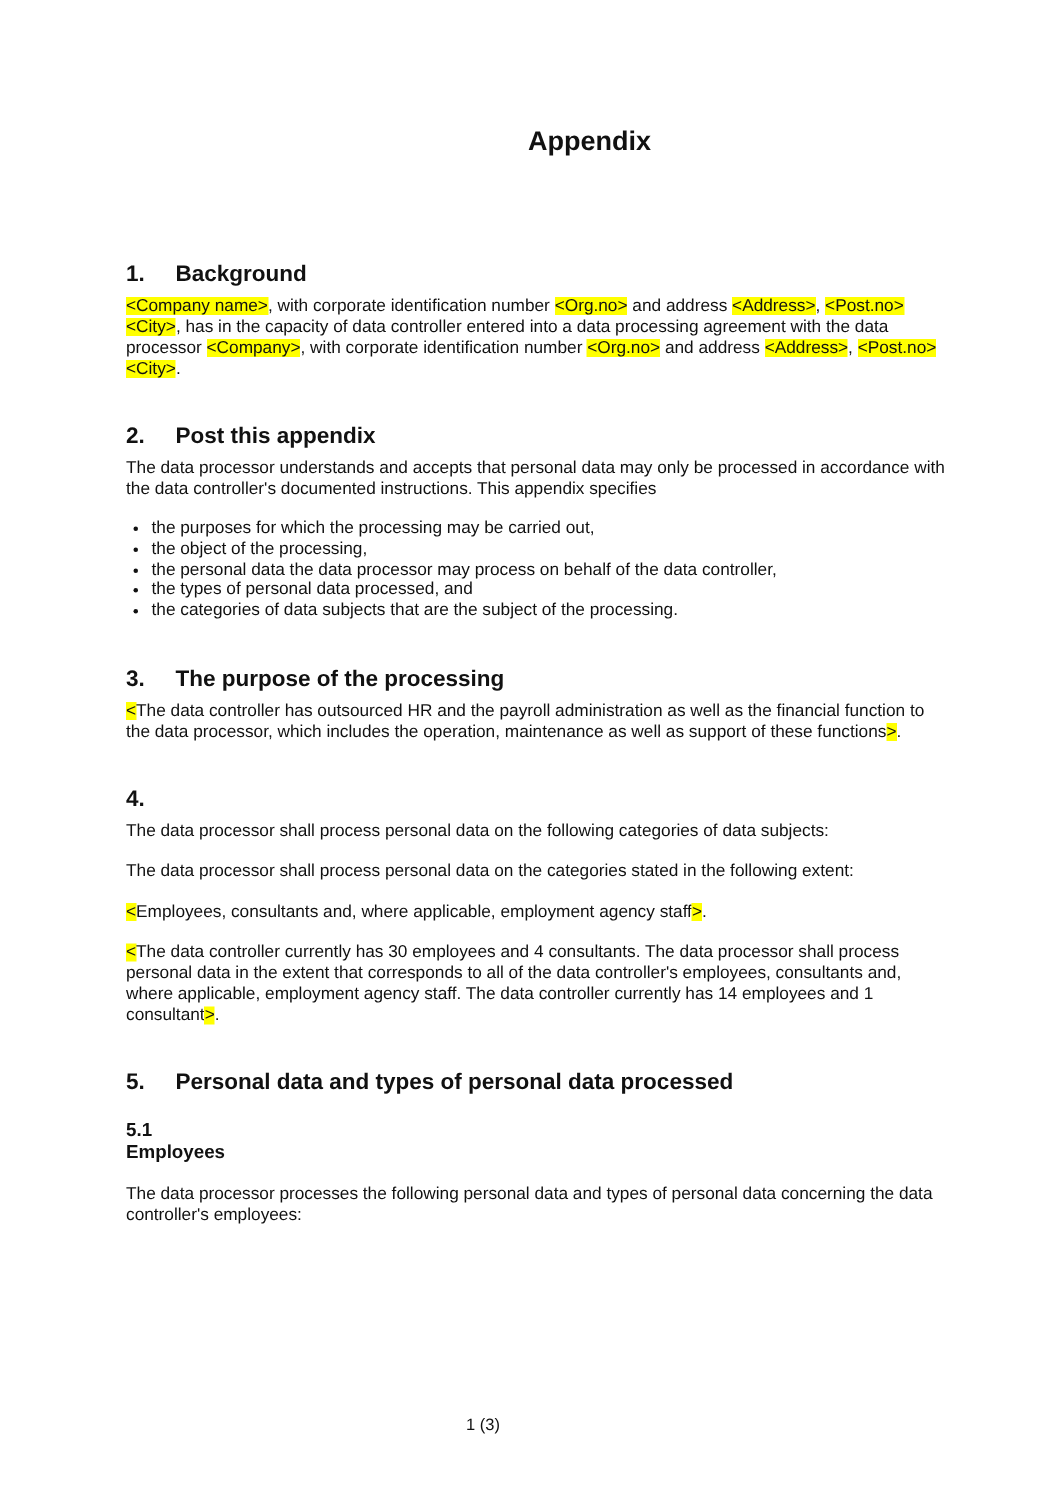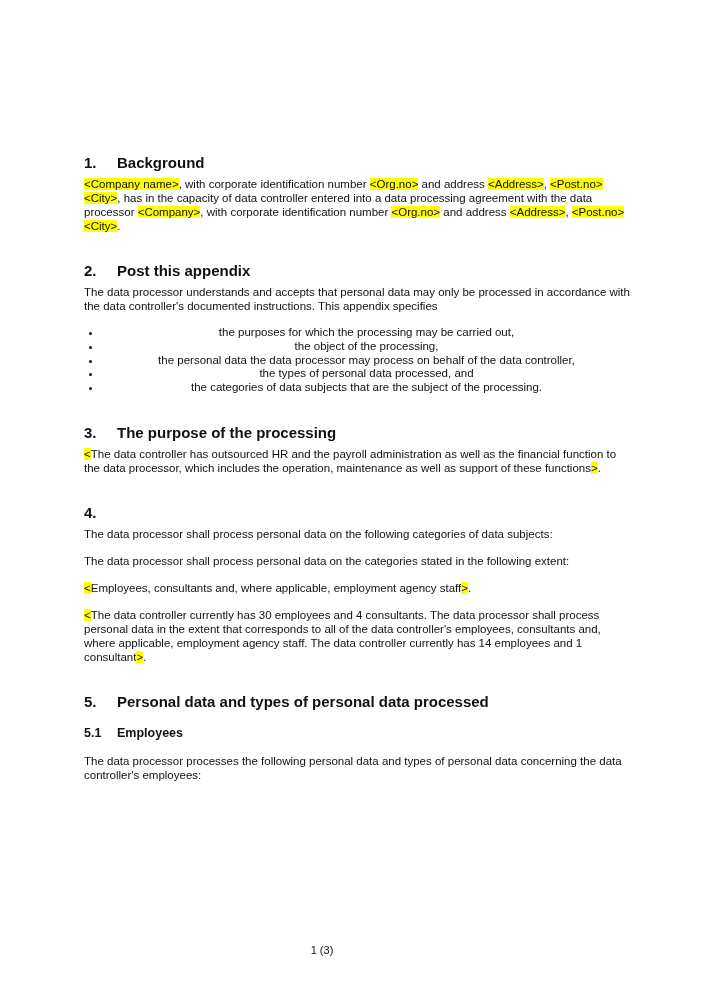--- a/index.html
+++ b/index.html
@@ -13,39 +13,40 @@
   }
   .content{
     position:absolute;top:0;left:84px;width:548px;padding-top:84px;
   }
   .title-block{margin-left:268px;margin-bottom:70px;}
   .doc-title{font-size:18px;font-weight:700;line-height:20px;}
   .doc-subtitle{font-size:13px;line-height:16px;margin-top:1px;}
   .doc-section{margin-top:29px;}
   .sec-h{display:flex;font-size:15px;font-weight:700;line-height:17px;margin:0 0 6px 0;}
   .sec-h .num{width:33px;flex:none;}
-  .sub-h{display:flex;font-size:12.5px;font-weight:700;line-height:15px;margin:16px 0 6px 0;}
+  .sub-h{display:flex;font-size:12.5px;font-weight:700;line-height:15px;margin:16px 0 6px 0;flex-direction:column;}
   .sub-h .num{width:33px;flex:none;}
   .blocks p{font-size:11.5px;line-height:14px;margin:13px 0 0 0;}
   .blocks > p:first-child, .blocks > ul:first-child{margin-top:0;}
   .blocks ul{margin:13px 0 0 0;padding-left:17px;list-style:disc;}
-  .blocks li{font-size:11.5px;line-height:13.8px;text-align:center;}
+  .blocks li{font-size:11.5px;line-height:13.8px;}
   .blocks li::marker{font-size:9px;}
   .hl{background:var(--hl,#ffff00);text-align:center;}
   .footer{
     position:absolute;top:944px;left:0;width:644px;
     text-align:center;font-size:11px;line-height:13px;color:#111111;
   }
 </style>
 </head>
 <body>
 
 <div class="page">
   <div class="content">
     <header class="title-block">
+      <div class="doc-title">Appendix</div>
     </header>
     <div id="sections">
         <section class="doc-section">
           <h2 class="sec-h">
             <span class="num">1.</span>
             <span>Background</span>
           </h2>
           <div class="blocks">
             <p><span class="hl">&lt;Company name&gt;</span><span>, with corporate identification number </span><span class="hl">&lt;Org.no&gt;</span><span> and address </span><span class="hl">&lt;Address&gt;</span><span>, </span><span class="hl">&lt;Post.no&gt;</span><span> </span><span class="hl">&lt;City&gt;</span><span>, has in the capacity of data controller entered into a data processing agreement with the data processor </span><span class="hl">&lt;Company&gt;</span><span>, with corporate identification number </span><span class="hl">&lt;Org.no&gt;</span><span> and address </span><span class="hl">&lt;Address&gt;</span><span>, </span><span class="hl">&lt;Post.no&gt;</span><span> </span><span class="hl">&lt;City&gt;</span><span>.</span></p>
           </div>

